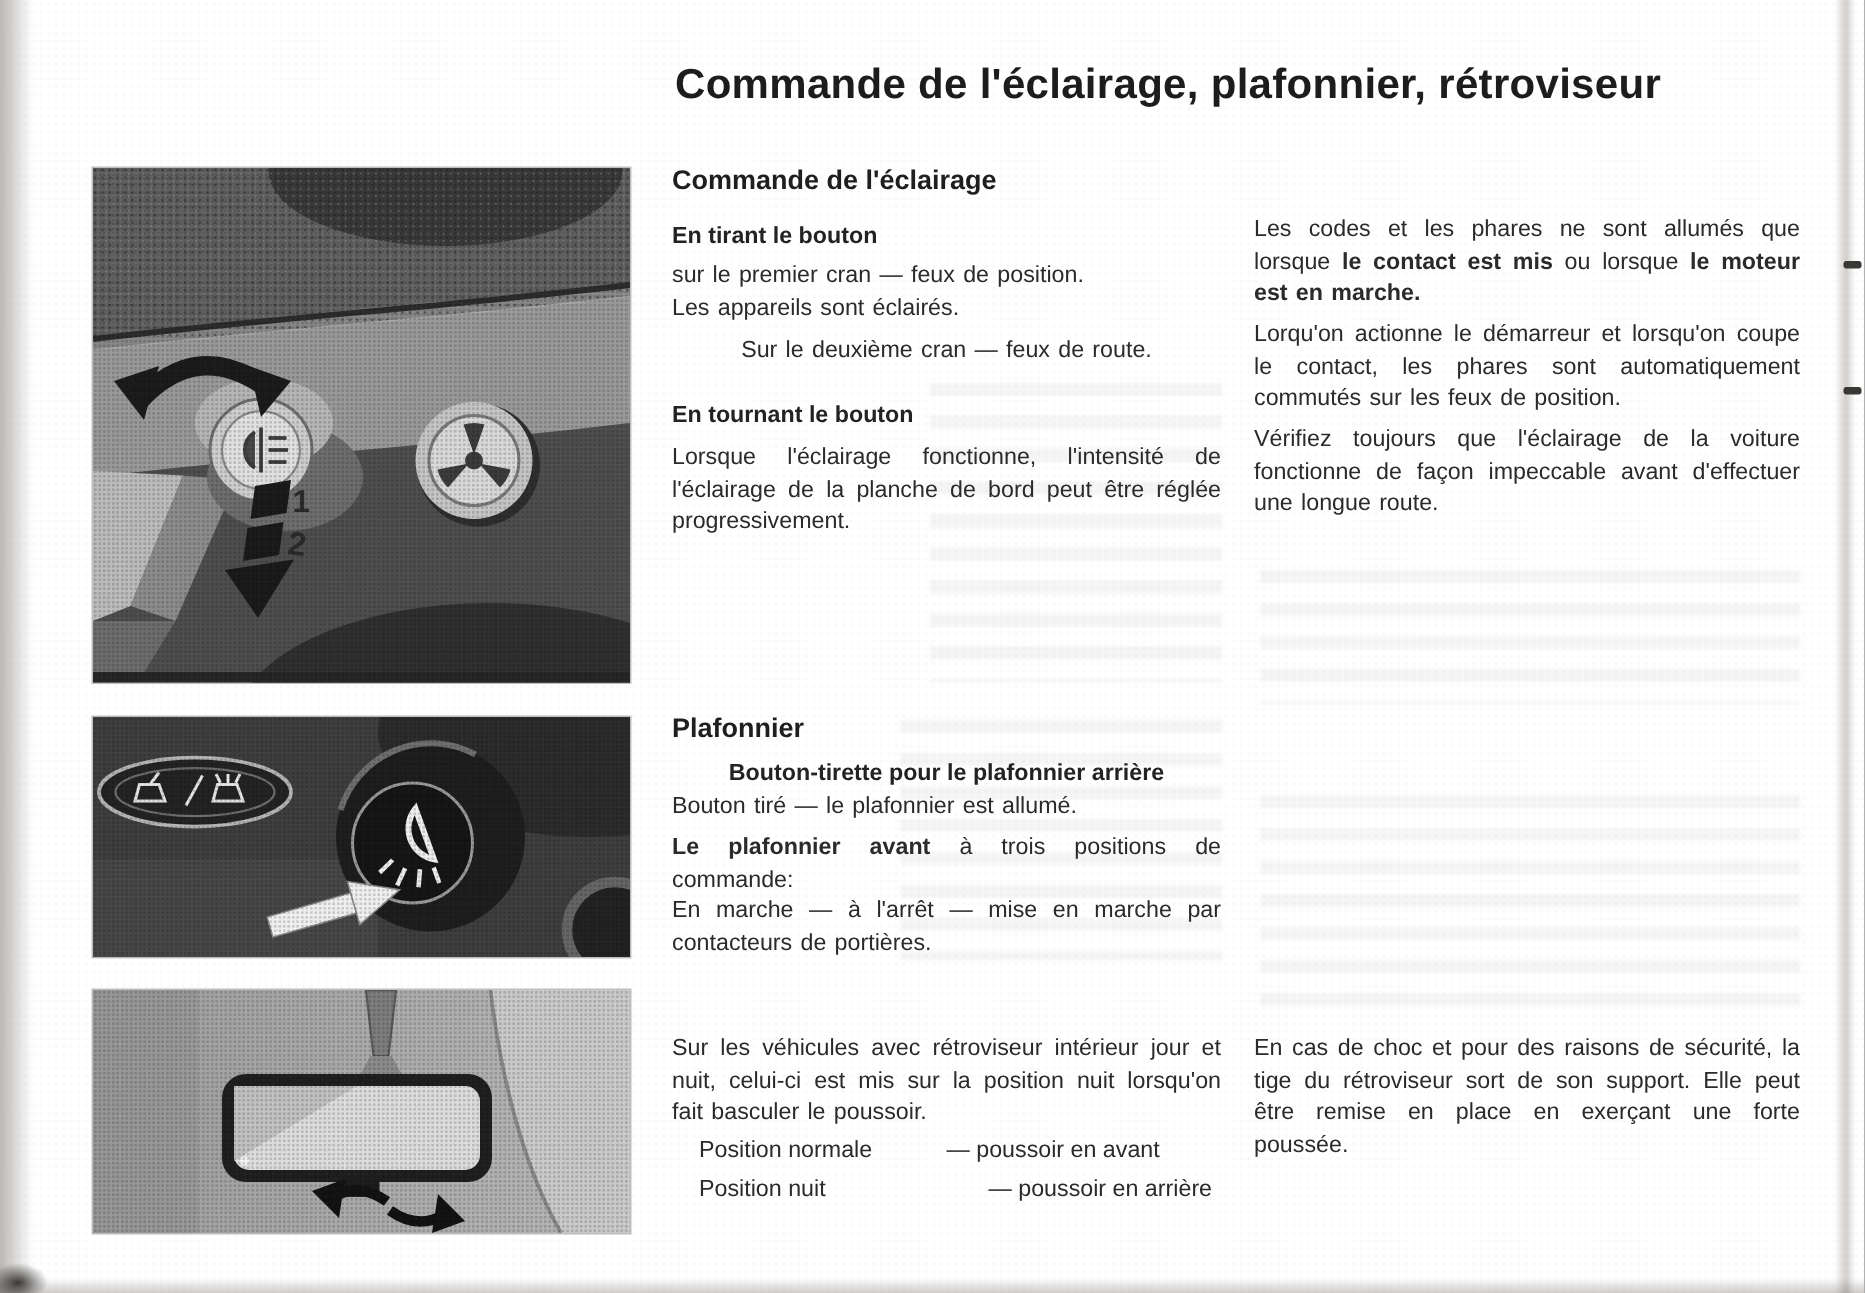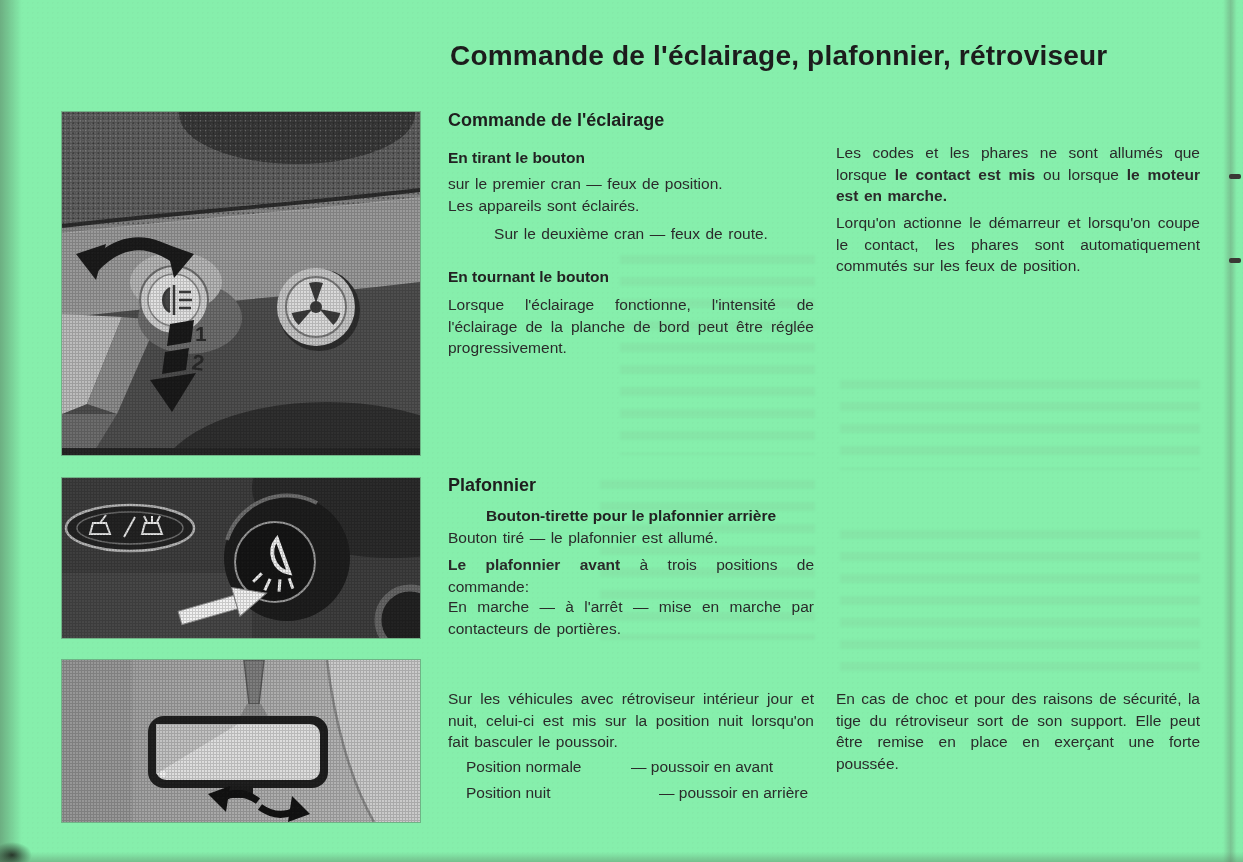--- a/index.html
+++ b/index.html
@@ -1,19 +1,19 @@
 <!DOCTYPE html>
 <html><head>
 <meta charset="utf-8">
 <style>
   html,body{margin:0;padding:0;background:#777;}
   .page{
     position:relative;
     width:1243px;height:862px;
-    background:#86efac;
+    background:#ffffff;
     font-family:"Liberation Sans","DejaVu Sans",sans-serif;
     color:#242424;
     overflow:hidden;
   }
   
   .edge-left{position:absolute;left:0;top:0;width:22px;height:862px;
     background:linear-gradient(to right,rgba(60,55,50,.35),rgba(60,55,50,0));pointer-events:none;}
   .edge-bottom{position:absolute;left:0;bottom:0;width:100%;height:10px;
     background:linear-gradient(to top,rgba(60,55,50,.25),rgba(60,55,50,0));pointer-events:none;}
   .corner-blob{position:absolute;left:-8px;bottom:-6px;width:40px;height:26px;border-radius:50%;
@@ -246,18 +246,19 @@
   </div>
   <div class="posrow" style="top:784px;gap:28px;">
     <span class="lbl">Position nuit</span>
     <span>— poussoir en arrière</span>
   </div>
 
   <p class="txt just col-right" style="position:absolute;top:142px;">
     <span>Les codes et les phares ne sont allumés que lorsque </span><b>le contact est mis</b><span> ou lorsque </span><b>le moteur est en marche.</b>
   </p>
   <p class="txt just col-right" style="position:absolute;top:212px;">Lorqu'on actionne le démarreur et lorsqu'on coupe le contact, les phares sont automatiquement commutés sur les feux de position.</p>
+  <p class="txt just col-right" style="position:absolute;top:282px;">Vérifiez toujours que l'éclairage de la voiture fonctionne de façon impeccable avant d'effectuer une longue route.</p>
   <p class="txt just col-right" style="position:absolute;top:688px;">En cas de choc et pour des raisons de sécurité, la tige du rétroviseur sort de son support. Elle peut être remise en place en exerçant une forte poussée.</p>
 
   <div class="pagenum">14</div>
 
   <div class="grain"></div>
 </div>
 
 </body></html>

